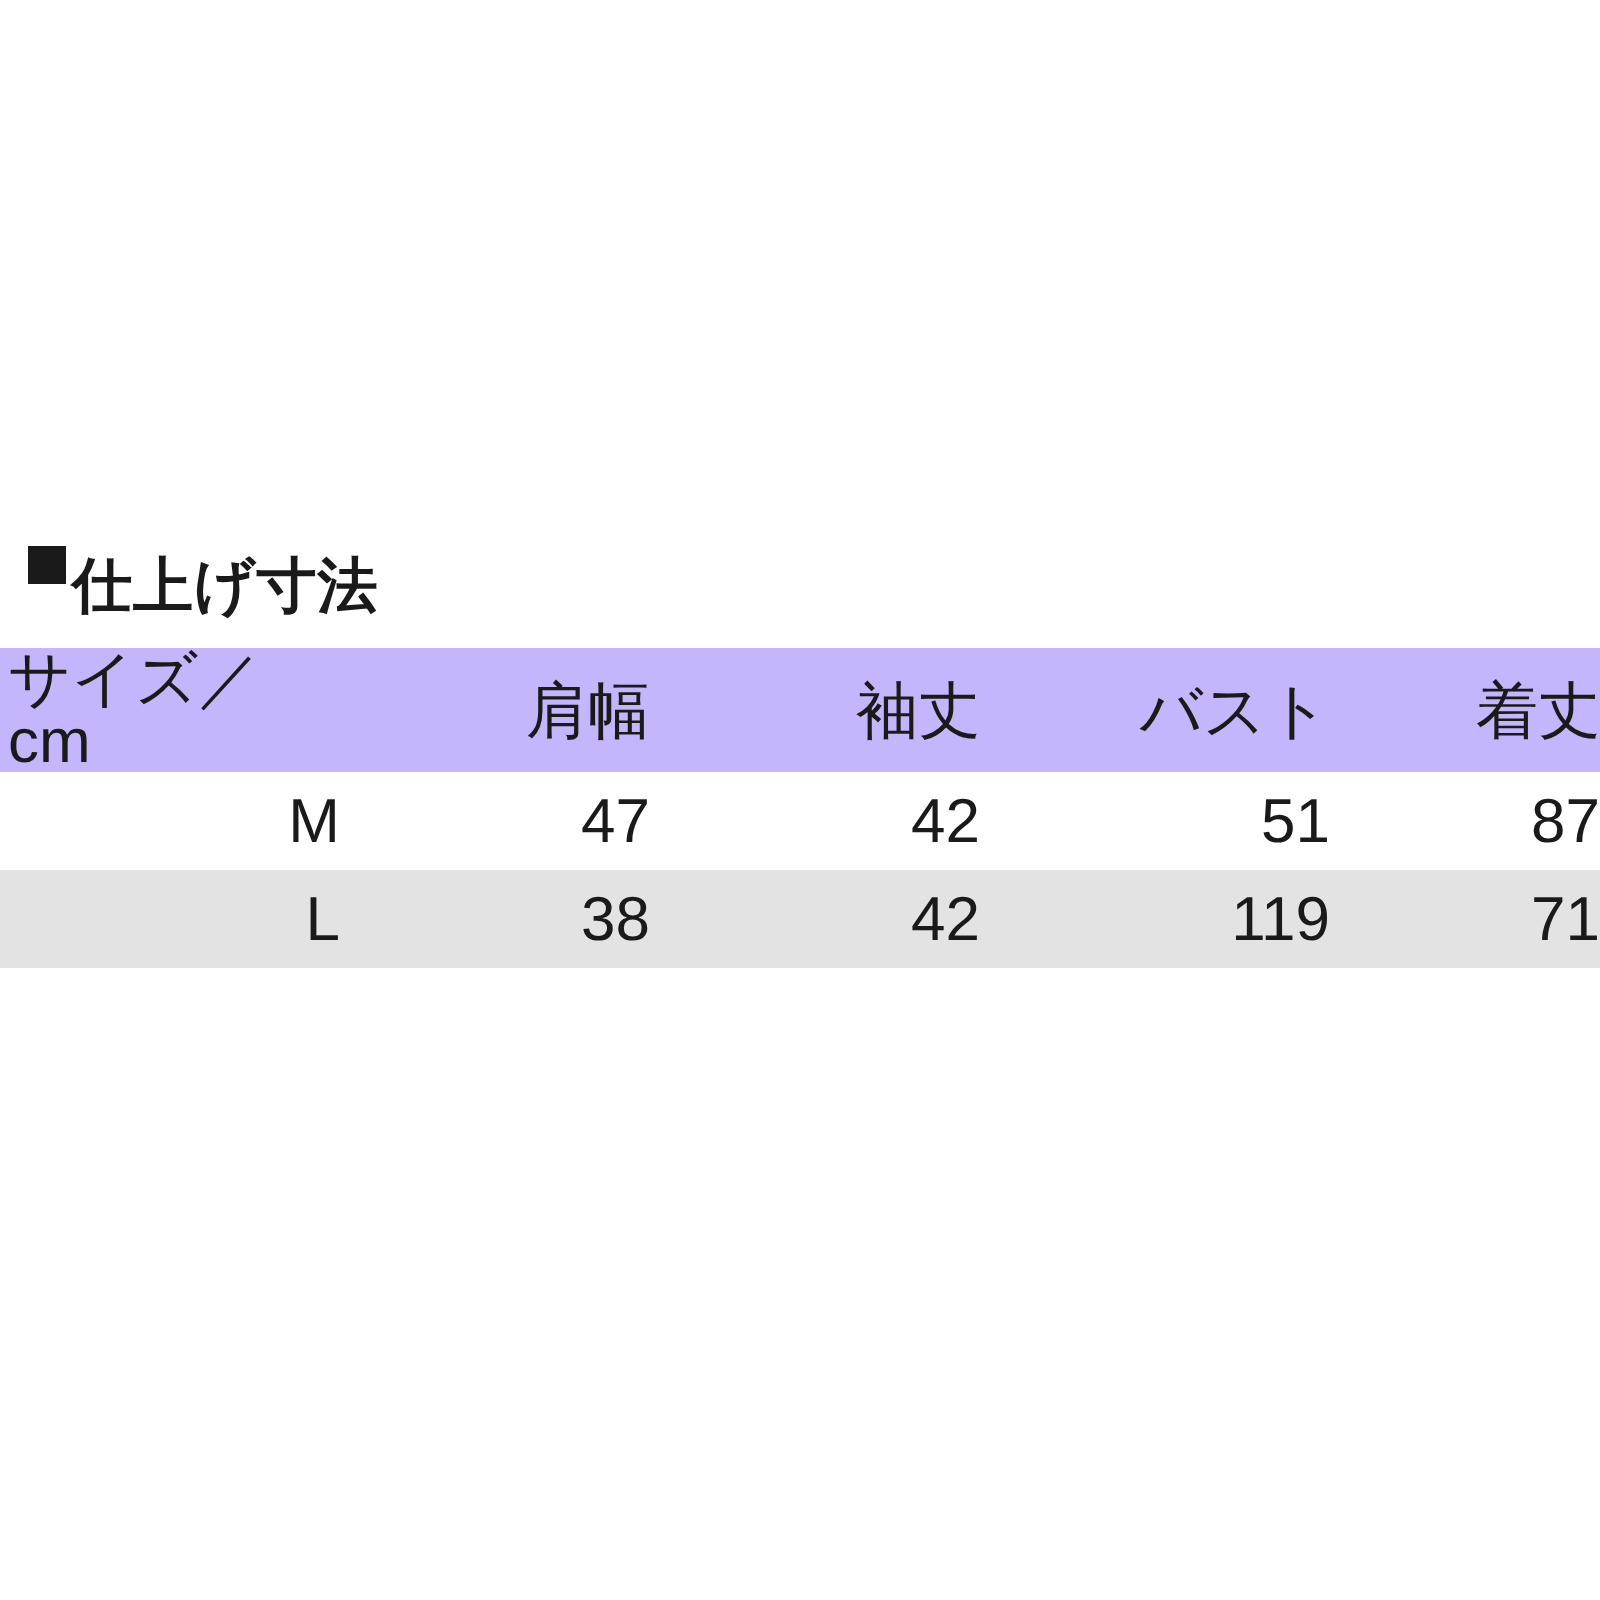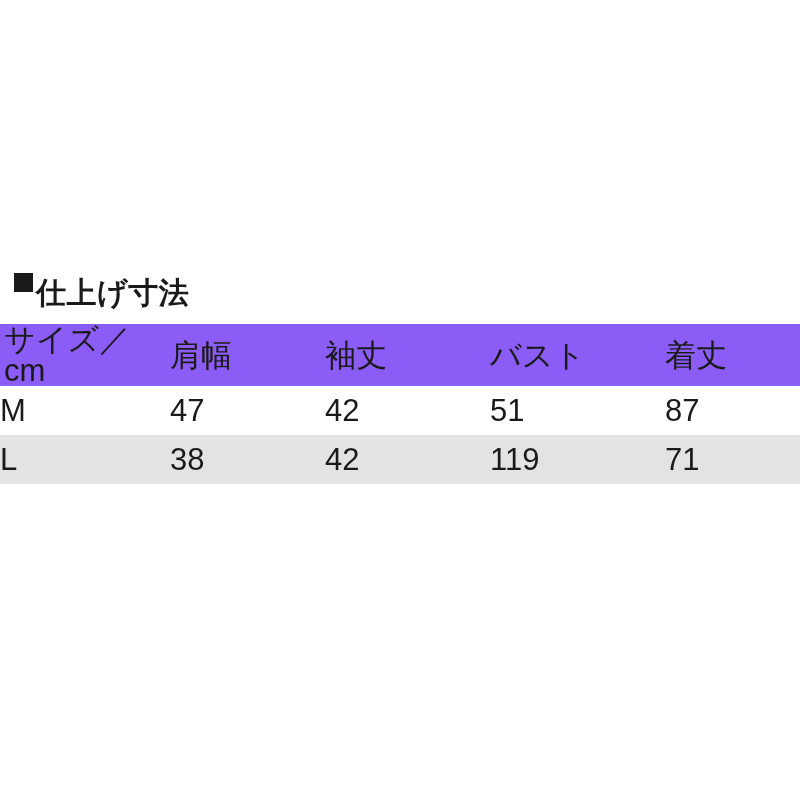--- a/index.html
+++ b/index.html
@@ -42,31 +42,31 @@
     margin-right: 3px;
     flex: 0 0 auto;
   }
   table.size-table {
     width: 800px;
     border-collapse: collapse;
     table-layout: fixed;
   }
   table.size-table th,
   table.size-table td {
-    text-align: left;
+    text-align: right;
     font-weight: 400;
     padding: 0;
     height: 49px;
     font-size: 31px;
     color: #1a1a1a;
     line-height: 1;
     vertical-align: middle;
   }
   thead tr {
-    background: #8b5cf6;
+    background: #c4b5fd;
   }
   thead th {
     color: #ffffff;
     font-weight: 400;
     font-size: 30px;
   }
   thead th.col-size {
     text-align: left;
     padding-left: 4px;
   }

